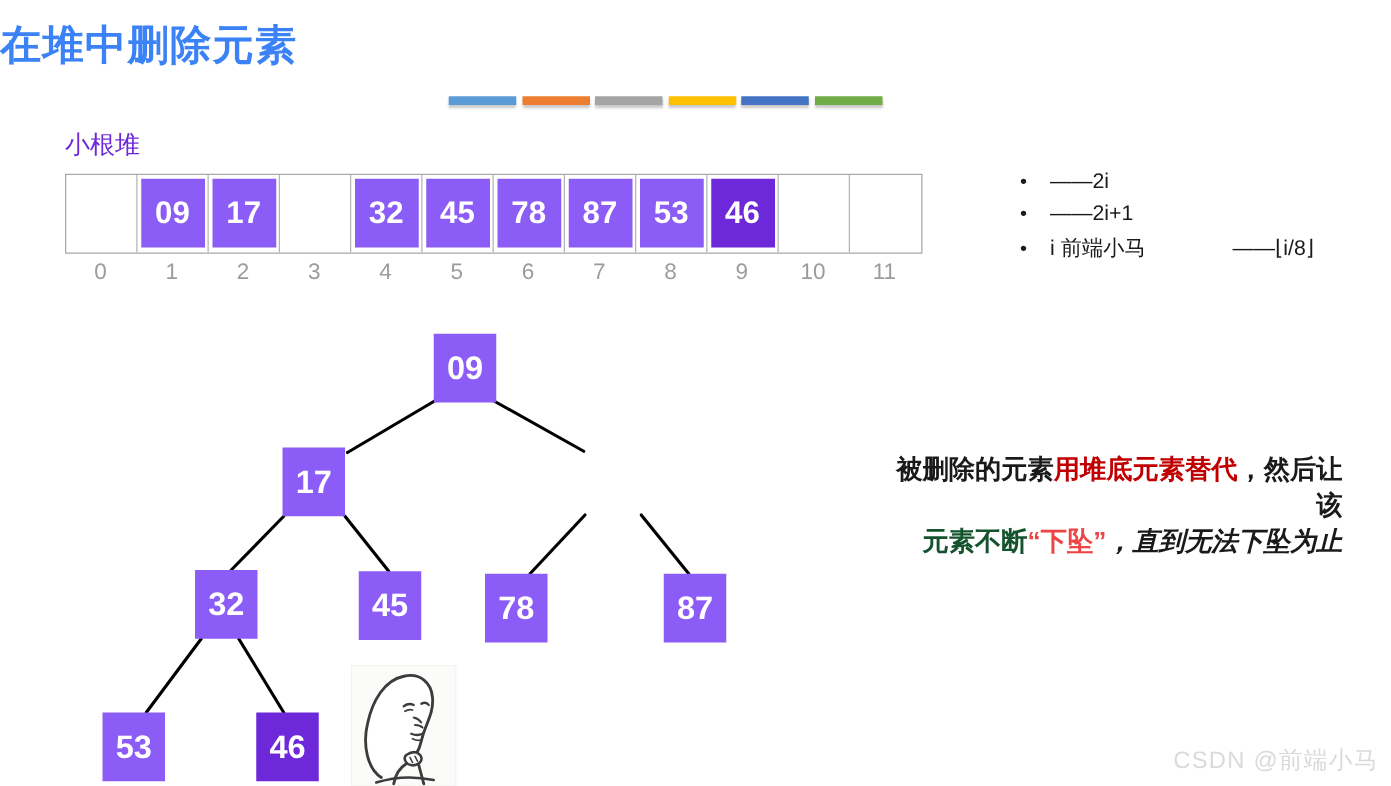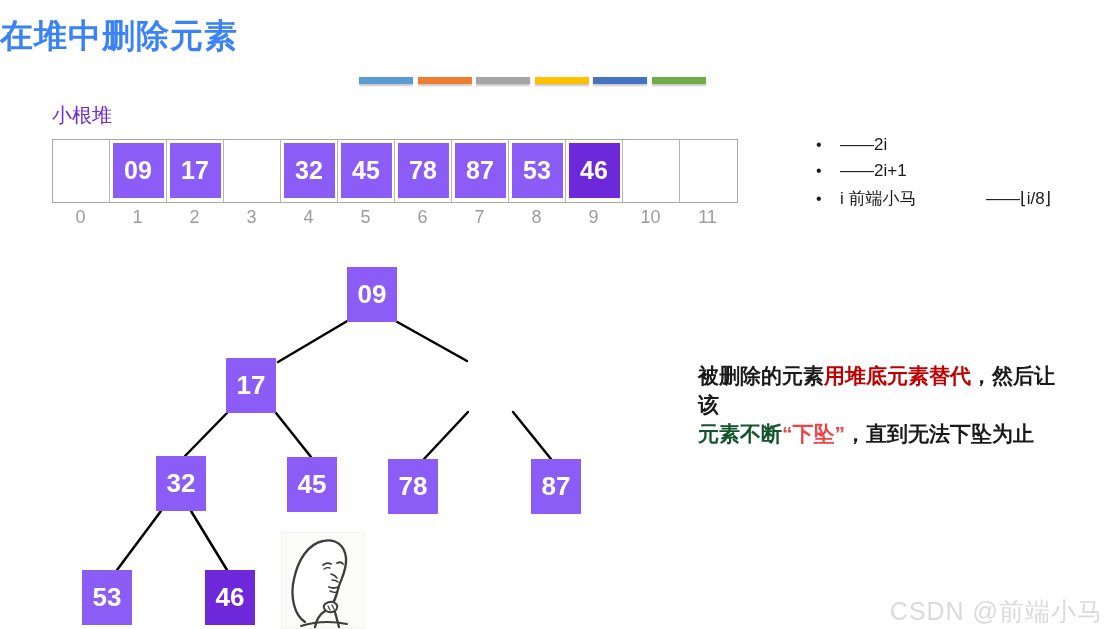--- a/index.html
+++ b/index.html
@@ -33,28 +33,28 @@
   .bullet{width:24px;font-size:16px;}
   .legend-label{width:146px;}
   .legend-formula{font-weight:500;}
 
   
   .edges{position:absolute;left:0;top:0;width:1113px;height:629px;pointer-events:none;}
   .tnode{position:absolute;width:50px;height:55px;display:flex;align-items:center;justify-content:center;
          font-size:26px;font-weight:bold;color:#fff;}
 
   
-  .instruction{position:absolute;left:698px;top:361px;width:376px;text-align:left;
+  .instruction{position:absolute;left:698px;top:361px;width:376px;text-align:right;
                font-size:21px;font-weight:bold;line-height:29px;color:#1A1A1A;}
 
   
   .meme{position:absolute;left:281px;top:532px;width:84px;height:97px;}
 
   
-  .watermark{position:absolute;right:10px;top:595px;font-size:25px;color:#DADADA;
+  .watermark{position:absolute;right:10px;top:595px;font-size:19px;color:#DADADA;
              text-shadow:1px 1px 0 #fff;letter-spacing:1px;}
 </style>
 </head>
 <body>
 
 <div class="stage">
 
   <div class="title">在堆中删除元素</div>
   <div class="bars">
     <div class="bar" style="background: rgb(91, 155, 213);"></div>
@@ -153,21 +153,21 @@
   <div class="tnode filled" style="left:226px;top:358px;">17</div>
   <div class="tnode filled" style="left:156px;top:456px;">32</div>
   <div class="tnode filled" style="left:287px;top:457px;">45</div>
   <div class="tnode filled" style="left:388px;top:459px;">78</div>
   <div class="tnode filled" style="left:531px;top:459px;">87</div>
   <div class="tnode filled" style="left:82px;top:570px;">53</div>
   <div class="tnode deleted" style="left:205px;top:570px;">46</div>
 
   <div class="instruction">
     <div><span style="color: rgb(26, 26, 26);">被删除的元素</span><span style="color: rgb(192, 0, 0);">用堆底元素替代</span><span style="color: rgb(26, 26, 26);">，然后让该</span></div>
-    <div><span style="color: #14532d;">元素不断</span><span style="color: #ef4444;">“下坠”</span><span style="color: rgb(26, 26, 26);">，直到无法下坠为止</span></div>
+    <div><span style="color: #14532d;">元素不断</span><span style="color: #ef4444;">“下坠”</span><span style="color: rgb(26, 26, 26); font-style: italic;">，直到无法下坠为止</span></div>
   </div>
 
   <svg class="meme" viewBox="0 0 84 97">
     <rect x="0" y="0" width="84" height="97" fill="#FBFBF9" stroke="#ECECEA" stroke-width="1"></rect>
     <g fill="none" stroke="#3C3C3C" stroke-width="2.3" stroke-linecap="round">
       <path d="M24,90 C13,83 9,64 13,47 C17,28 27,12 42,9 C55,6 64,14 65,26 C66,37 61,45 58,54 C55,63 55,69 49,74" fill="#FFFFFF"></path>
       <path d="M42,33 q4,-3 8,-1" stroke-width="1.8"></path>
       <path d="M43,37 q3,-2 6,-1" stroke-width="1.4"></path>
       <path d="M56,31 q4,-2 6,1" stroke-width="1.8"></path>
       <path d="M50,42 q4,1 6,4" stroke-width="1.6"></path>

